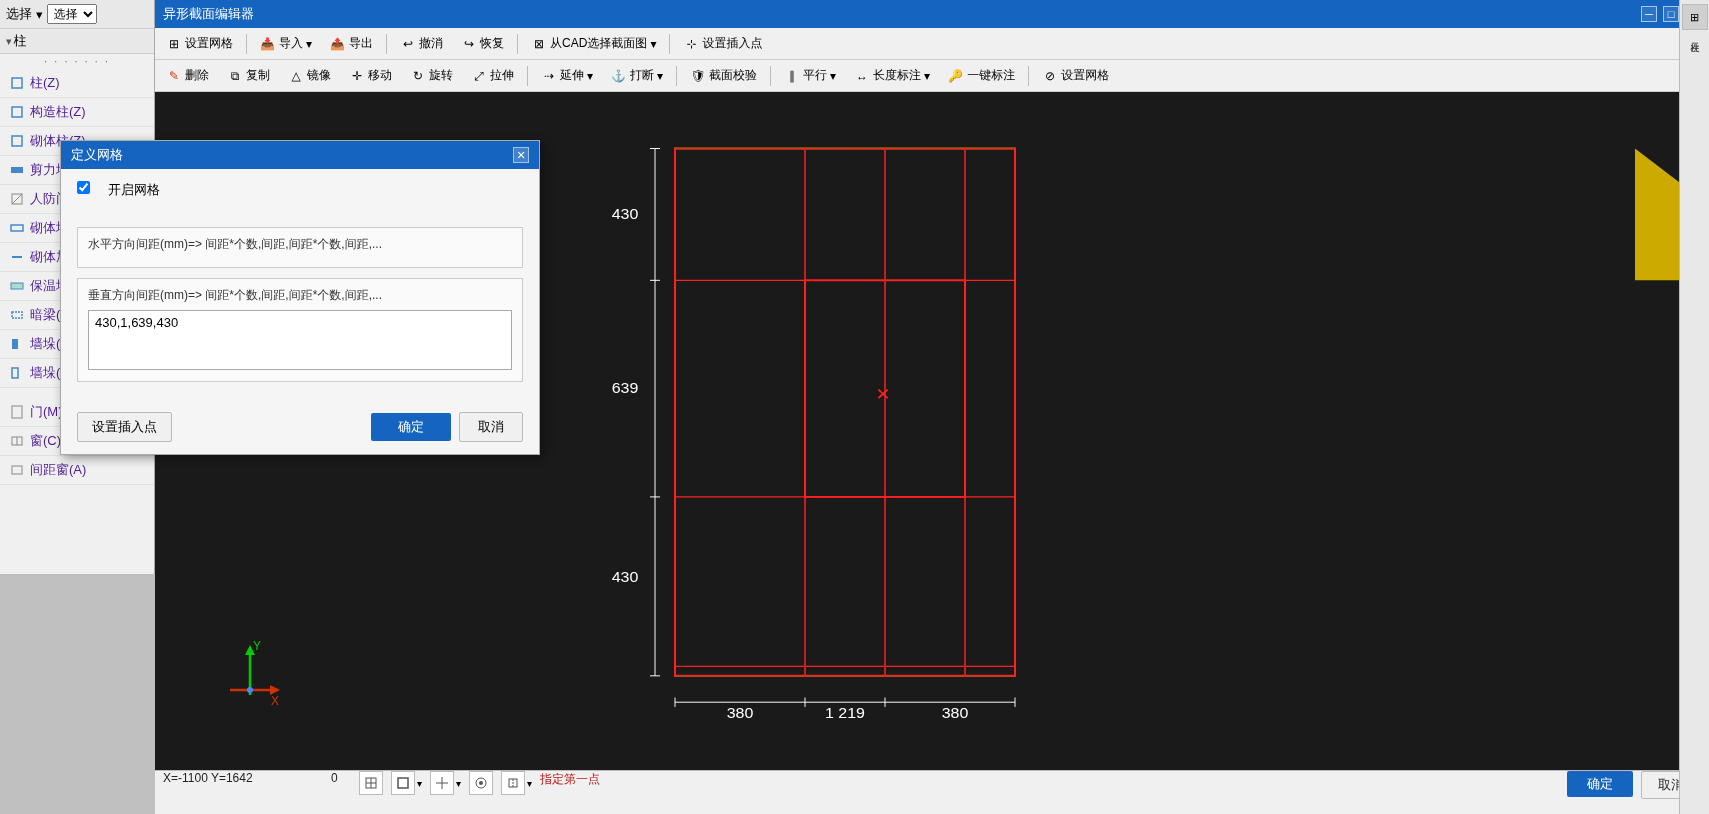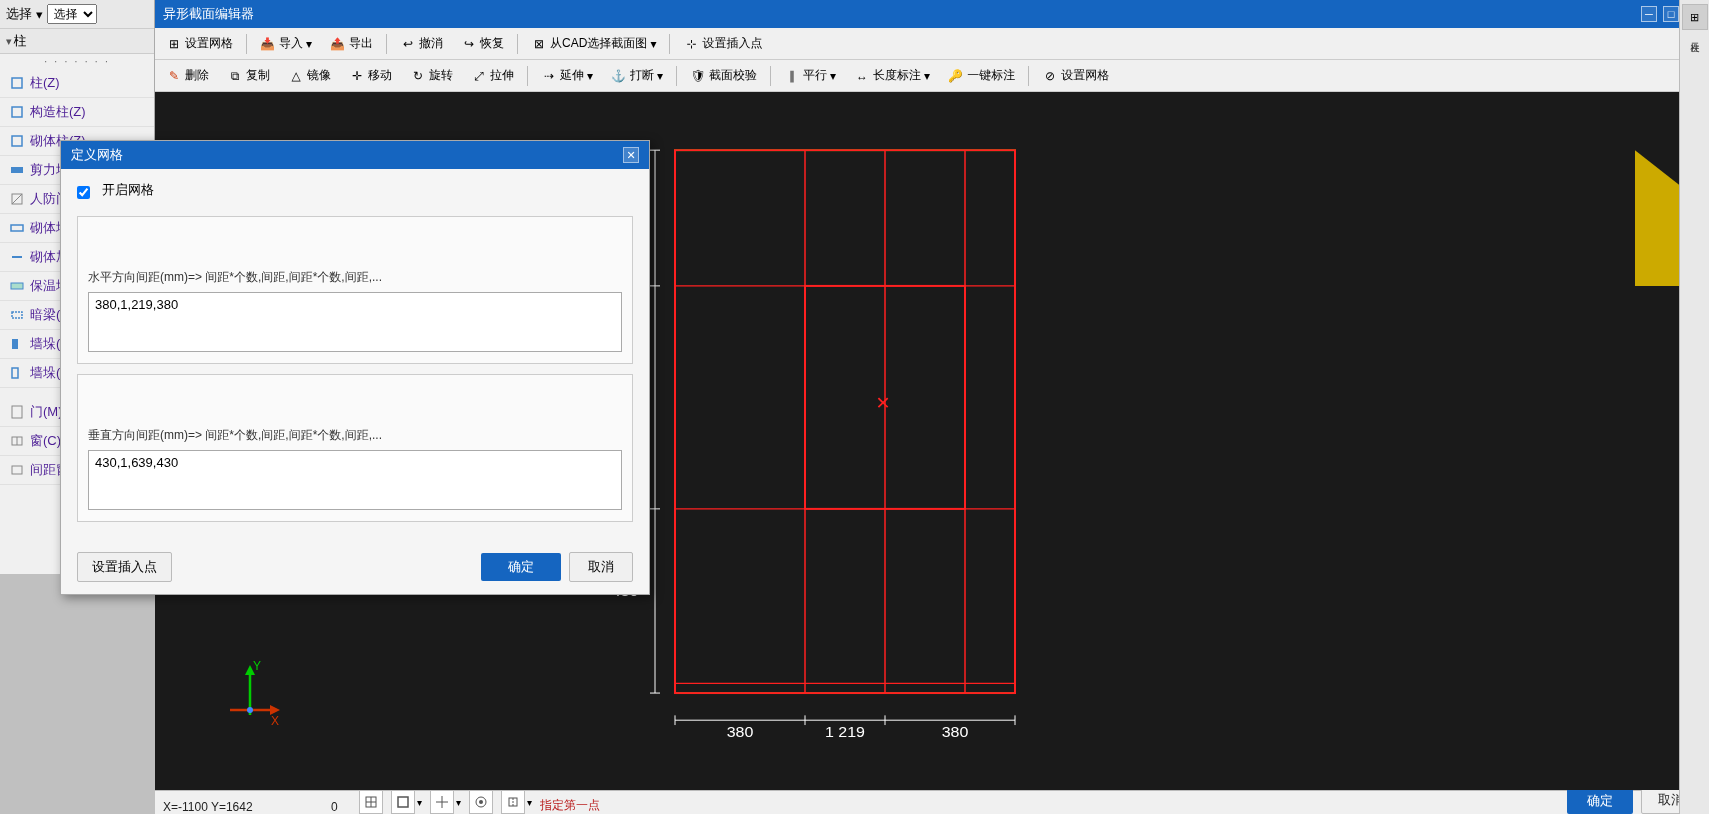--- a/index.html
+++ b/index.html
@@ -142,24 +142,24 @@
       position: relative;
       background: #1a1a1a;
       overflow: hidden;
     }
 
     
     .status-bar {
       background: #f0f0f0;
       border-top: 1px solid #bbb;
       display: flex;
-      align-items: flex-end;
+      align-items: flex-start;
       padding: 0 8px;
       gap: 8px;
-      height: 24px;
+      height: 44px;
       flex-shrink: 0;
     }
     .status-bar-coords {
       font-size: 12px;
       color: #222;
       min-width: 160px;
     }
     .status-bar-zero {
       font-size: 12px;
       color: #222;
@@ -225,21 +225,21 @@
       height: 100%;
       pointer-events: none;
       z-index: 100;
     }
 
     
     .dialog {
       position: absolute;
       top: 140px;
       left: 60px;
-      width: 590px;
+      width: 480px;
       background: #f5f5f5;
       border: 1px solid #aaa;
       box-shadow: 3px 3px 10px rgba(0,0,0,0.4);
       pointer-events: all;
     }
     .dialog-titlebar {
       background: #1565c0;
       color: white;
       padding: 5px 10px;
       display: flex;
@@ -258,35 +258,34 @@
       cursor: pointer;
       display: flex;
       align-items: center;
       justify-content: center;
     }
     .dialog-body {
       padding: 12px 16px;
     }
     .dialog-checkbox-row {
       display: flex;
-      align-items: flex-end;
-      gap: 12px;
-      margin-bottom: 17px;
+      align-items: flex-start;
+      gap: 18px;
+      margin-bottom: 28px;
     }
     .dialog-section {
       border: 1px solid #ccc;
       margin-bottom: 10px;
       padding: 8px 10px;
       background: #fafafa;
     }
     .dialog-section-label {
       font-size: 12px;
       color: #333;
       margin-bottom: 6px;
-      margin-top: 44px;
     }
     .dialog-input {
       width: 100%;
       padding: 4px 6px;
       border: 1px solid #aaa;
       font-size: 13px;
       background: white;
       height: 60px;
       resize: none;
       font-family: inherit;
@@ -726,21 +725,20 @@
       <span>定义网格</span>
       <div class="dialog-close">✕</div>
     </div>
     <div class="dialog-body">
       <div class="dialog-checkbox-row">
         <input type="checkbox" checked="" id="enableGrid" style="">
         <label for="enableGrid">开启网格</label>
       </div>
       <div class="dialog-section">
         <div class="dialog-section-label">水平方向间距(mm)=&gt; 间距*个数,间距,间距*个数,间距,...</div>
-        <textarea class="dialog-input" rows="3" placeholder="380,1,219,380" style="">380,1,219,380</textarea>
       </div>
       <div class="dialog-section">
         <div class="dialog-section-label">垂直方向间距(mm)=&gt; 间距*个数,间距,间距*个数,间距,...</div>
         <textarea class="dialog-input" rows="3" placeholder="430,1,639,430" style="">430,1,639,430</textarea>
       </div>
     </div>
     <div class="dialog-footer">
       <button class="dialog-restore-btn">设置插入点</button>
       <button class="dialog-confirm-btn">确定</button>
       <button class="dialog-cancel-btn">取消</button>

